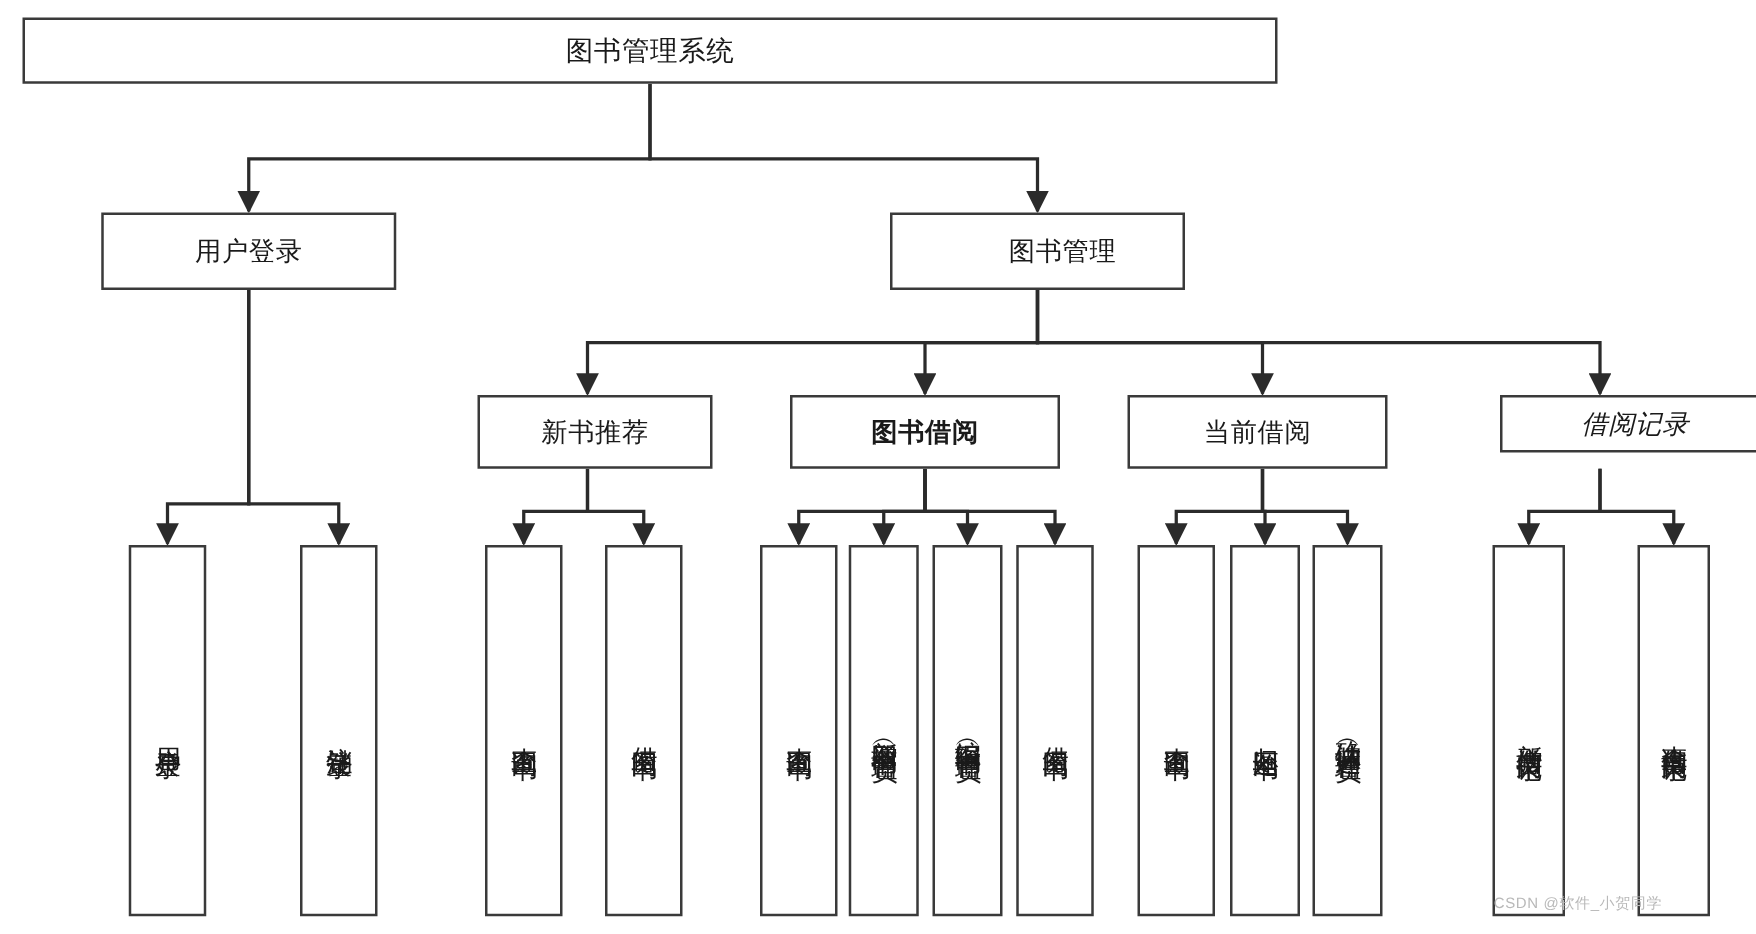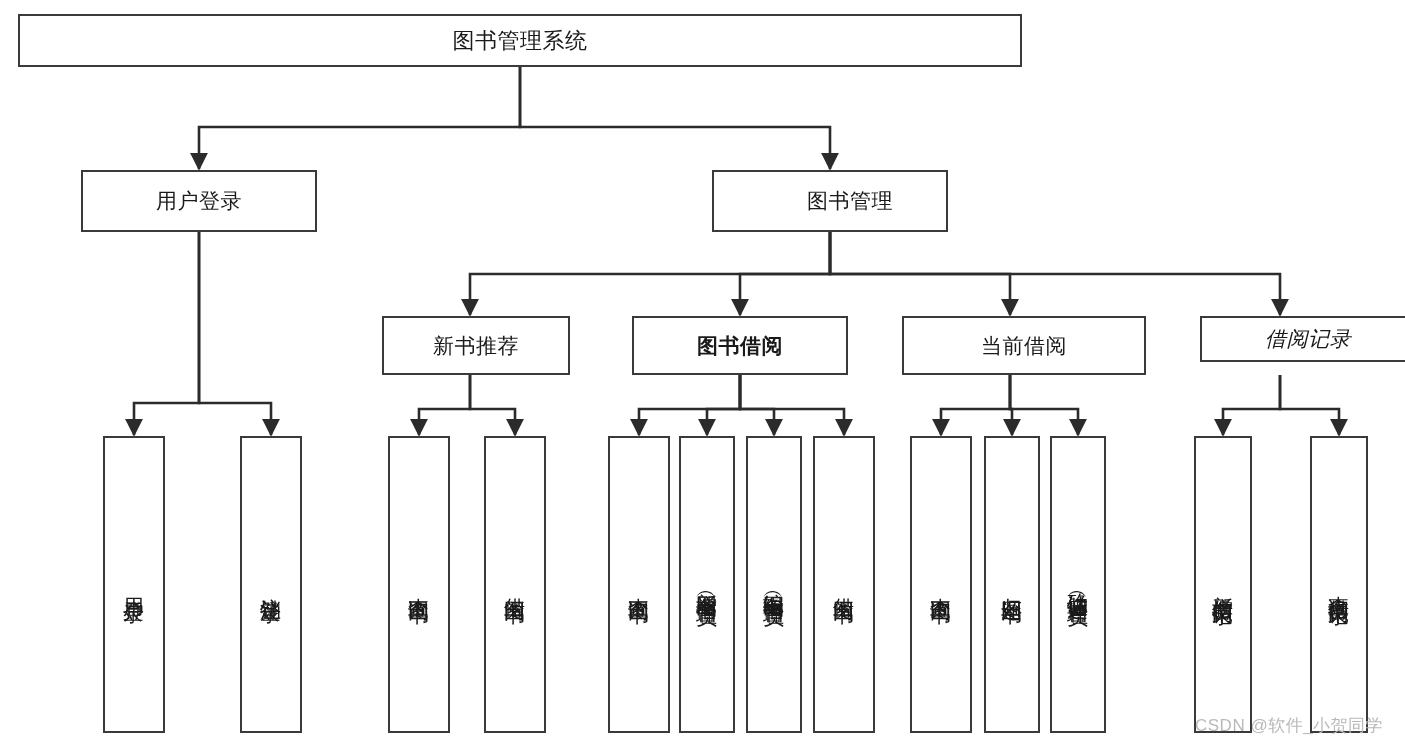--- a/index.html
+++ b/index.html
@@ -50,21 +50,21 @@
   .node.vert .nodelabel {
     writing-mode: vertical-rl;
     text-orientation: upright;
     white-space: nowrap;
   }
   .node.root {
     font-size: 22px;
   }
   .watermark {
     position: absolute;
-    font-size: 17px;
+    font-size: 12px;
     color: #b9b9b9;
     white-space: nowrap;
     letter-spacing: 0.5px;
   }
 </style>
 </head>
 <body>
 
 <div id="canvas">
   <svg id="edges" viewBox="0 0 1405 747" width="1405" height="747" xmlns="http://www.w3.org/2000/svg">
@@ -105,21 +105,21 @@
       </div>
       <div class="node horiz" style="left: 712px; top: 170px; width: 236px; height: 62px; padding-left: 40px;">
         <span class="nodelabel">图书管理</span>
       </div>
       <div class="node horiz" style="left: 362px; top: 316px; width: 188px; height: 59px; margin-left: 20px;">
         <span class="nodelabel">新书推荐</span>
       </div>
       <div class="node horiz" style="left: 632px; top: 316px; width: 216px; height: 59px; font-weight: bold;">
         <span class="nodelabel">图书借阅</span>
       </div>
-      <div class="node horiz" style="left: 902px; top: 316px; width: 244px; height: 59px;">
+      <div class="node horiz" style="left: 902px; top: 316px; width: 208px; height: 59px;">
         <span class="nodelabel">当前借阅</span>
       </div>
       <div class="node horiz" style="left: 1200px; top: 316px; width: 216px; height: 46px; font-style: italic;">
         <span class="nodelabel">借阅记录</span>
       </div>
       <div class="node vert" style="left: 103px; top: 436px; width: 62px; height: 297px;">
         <span class="nodelabel">用户登录</span>
       </div>
       <div class="node vert" style="left: 240px; top: 436px; width: 62px; height: 297px;">
         <span class="nodelabel">注销登录</span>

